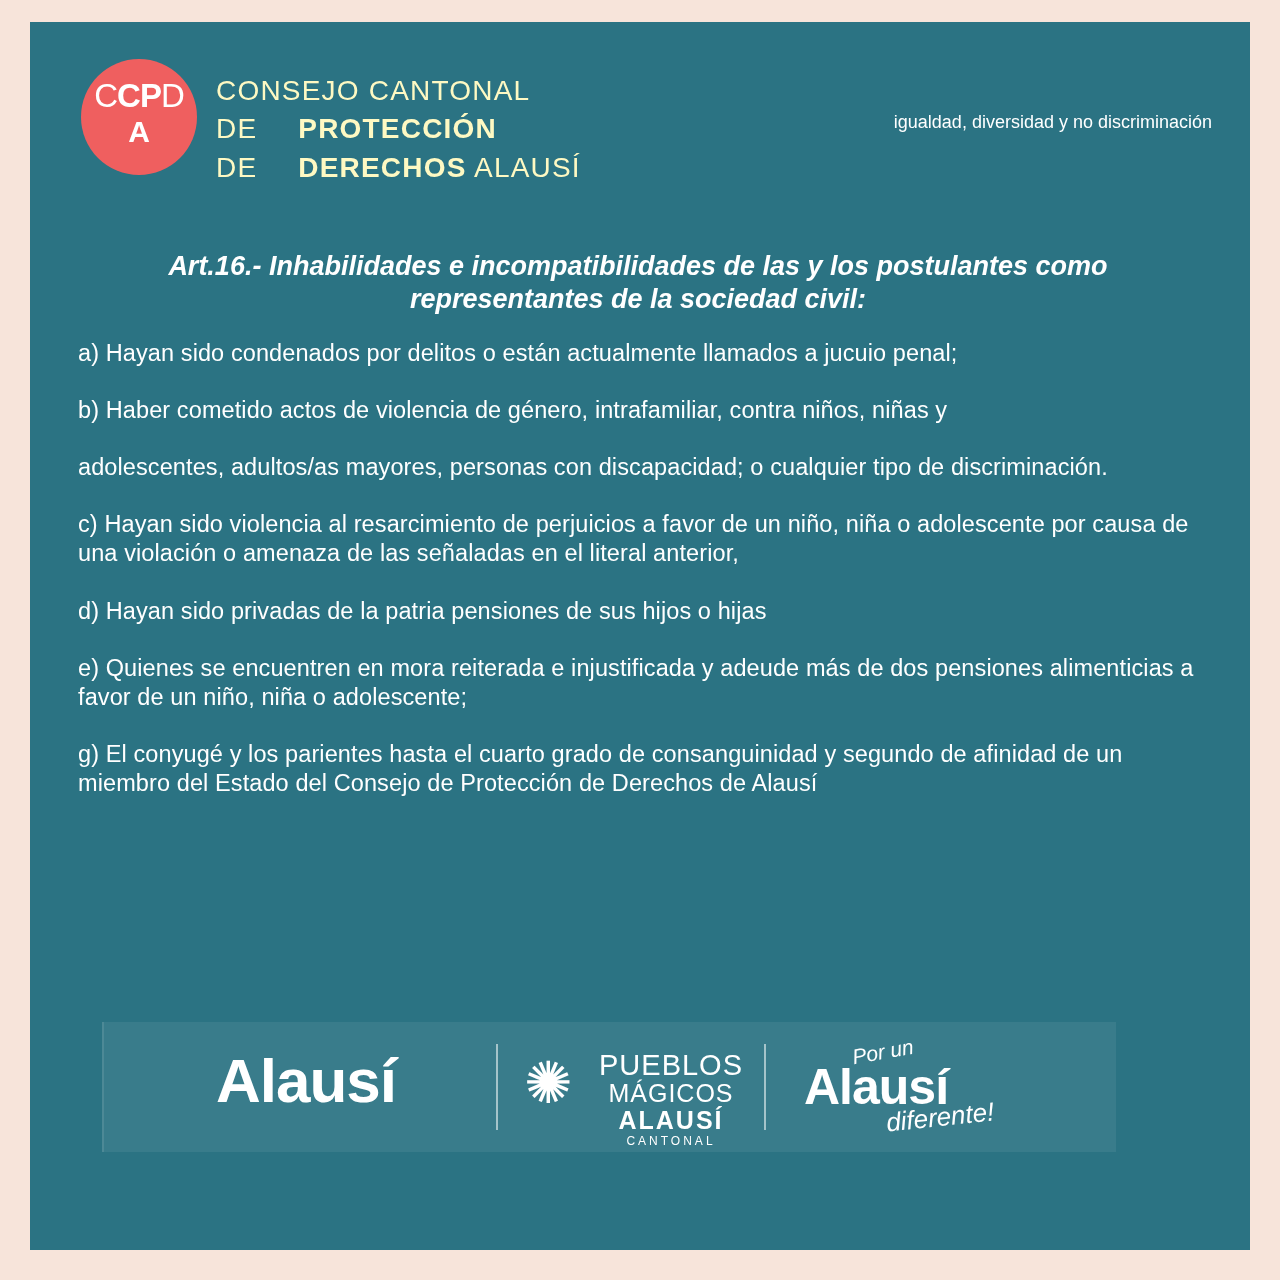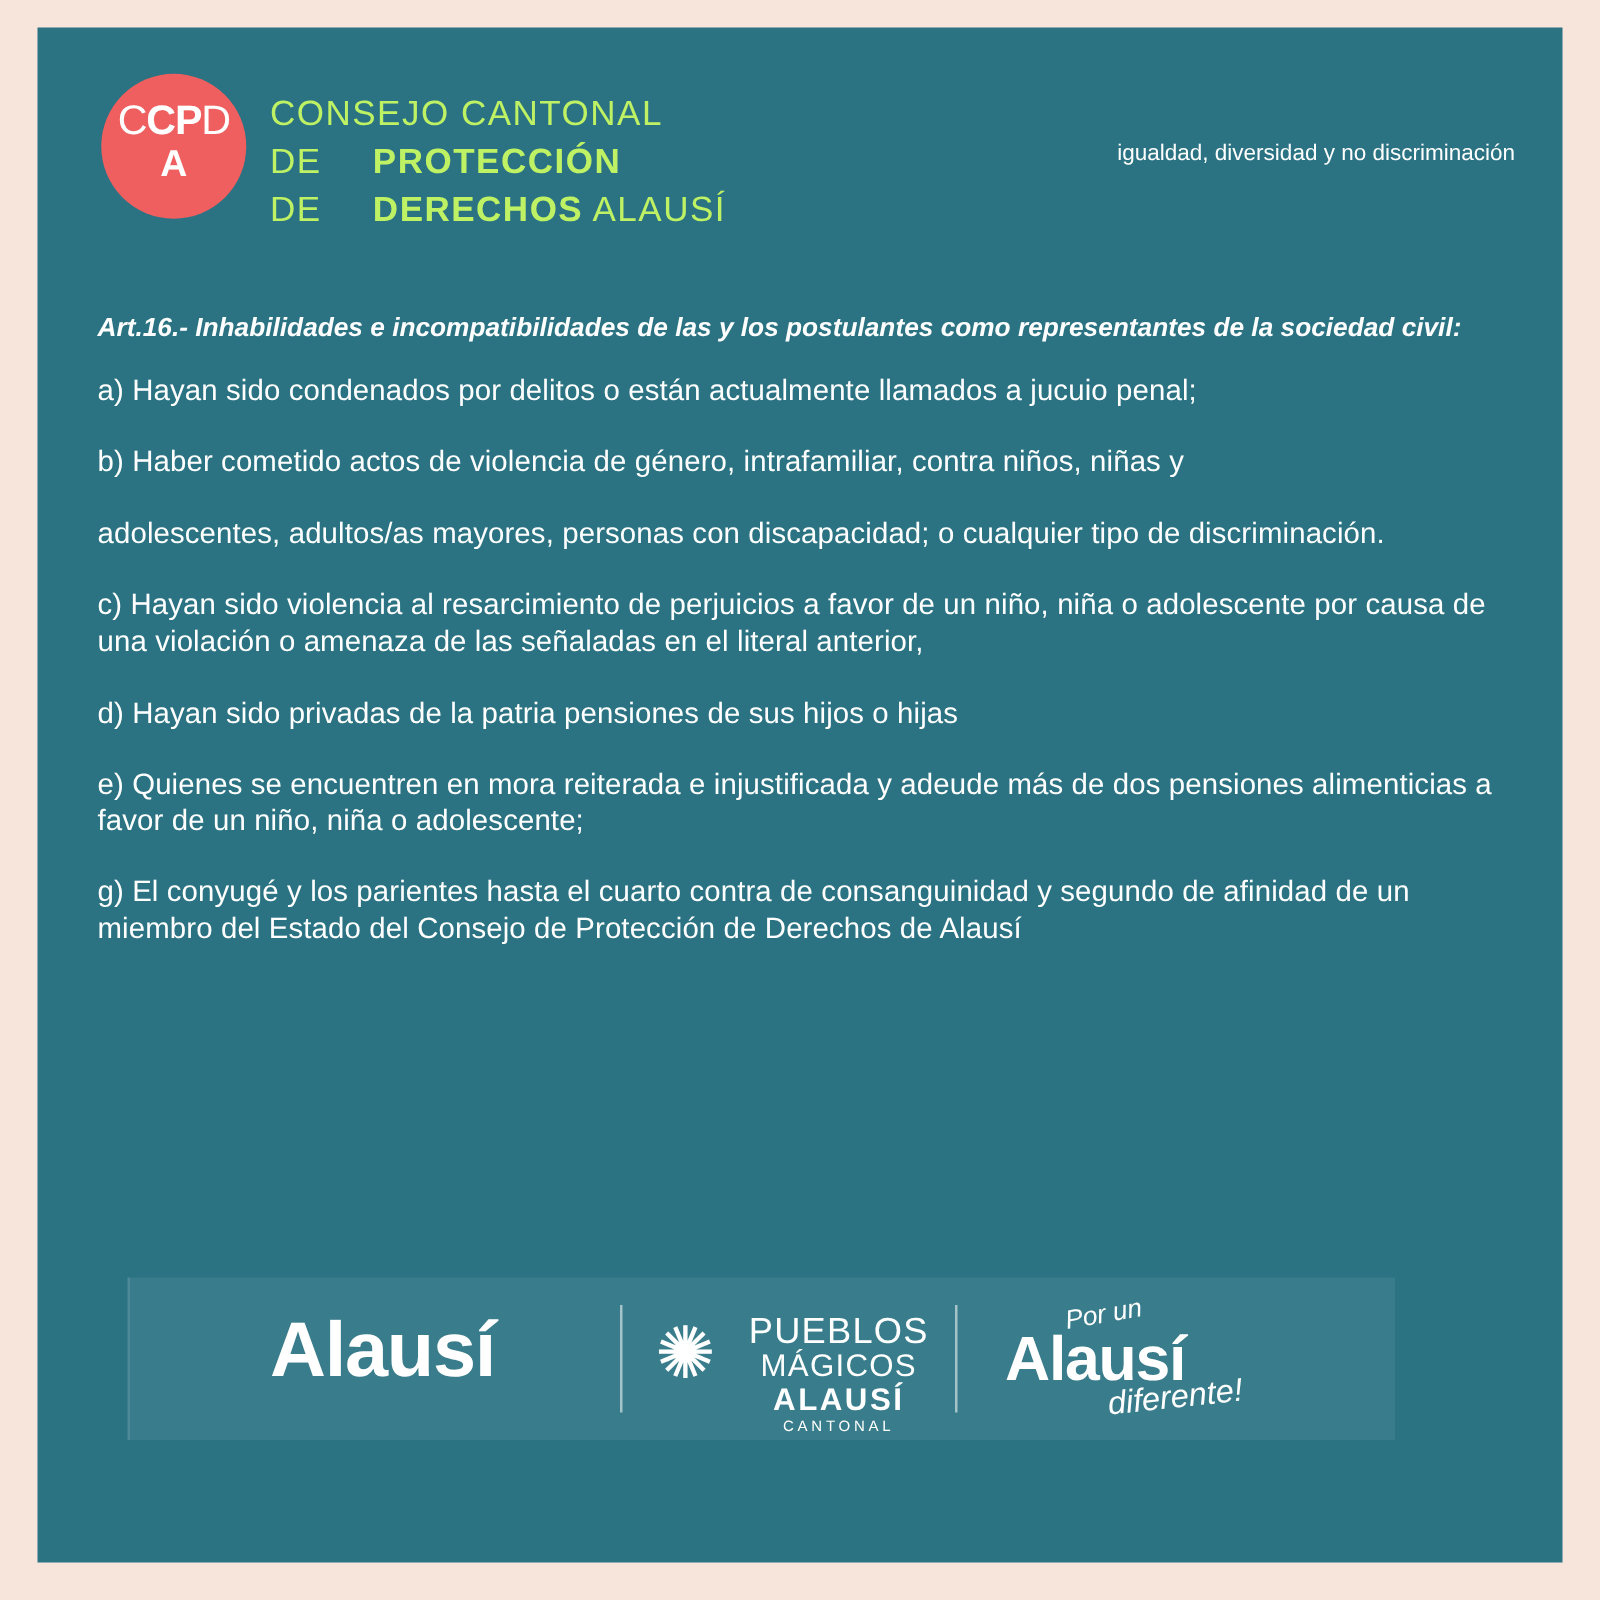--- a/index.html
+++ b/index.html
@@ -62,21 +62,21 @@
     width: 100%;
     text-align: center;
     font-size: 30px;
     font-weight: bold;
     line-height: 1;
   }
   .org-name {
     position: absolute;
     left: 186px;
     top: 50px;
-    color: #bef264;
+    color: #fef9c3;
     font-size: 28px;
     letter-spacing: 1.2px;
     line-height: 1.37;
   }
   .org-name .l {
     display: block;
     white-space: nowrap;
   }
   .org-name b {
     font-weight: bold;
@@ -92,25 +92,26 @@
   }
   
   .content {
     position: absolute;
     left: 48px;
     top: 228px;
     width: 1120px;
     color: #ffffff;
   }
   .art-title {
-    font-size: 21px;
+    font-size: 27px;
     font-weight: bold;
     font-style: italic;
     line-height: 1.24;
     margin: 0 0 22px 0;
+    text-align: center;
   }
   .para {
     font-size: 23.5px;
     line-height: 1.24;
     margin: 0 0 28px 0;
     letter-spacing: 0.1px;
   }
   .para:last-child {
     margin-bottom: 0;
   }
@@ -234,21 +235,21 @@
   </div>
 
   <div class="content">
     <p class="art-title">Art.16.- Inhabilidades e incompatibilidades de las y los postulantes como representantes de la sociedad civil:</p>
     <p class="para">a) Hayan sido condenados por delitos o están actualmente llamados a jucuio penal;</p>
     <p class="para">b) Haber cometido actos de violencia de género, intrafamiliar, contra niños, niñas y</p>
     <p class="para">adolescentes, adultos/as mayores, personas con discapacidad; o cualquier tipo de discriminación.</p>
     <p class="para">c) Hayan sido violencia al resarcimiento de perjuicios a favor de un niño, niña o adolescente por causa de una violación o amenaza de las señaladas en el literal anterior,</p>
     <p class="para">d) Hayan sido privadas de la patria pensiones de sus hijos o hijas</p>
     <p class="para">e) Quienes se encuentren en mora reiterada e injustificada y adeude más de dos pensiones alimenticias a favor de un niño, niña o adolescente;</p>
-    <p class="para">g) El conyugé y los parientes hasta el cuarto contra de consanguinidad y segundo de afinidad de un miembro del Estado del Consejo de Protección de Derechos de Alausí</p>
+    <p class="para">g) El conyugé y los parientes hasta el cuarto grado de consanguinidad y segundo de afinidad de un miembro del Estado del Consejo de Protección de Derechos de Alausí</p>
   </div>
 
   <div class="footer-bar">
     <div class="footer-inner">
 
       <div class="alausi-word">Alausí</div>
 
       <div class="divider d1"></div>
 
       <div class="pueblos">

